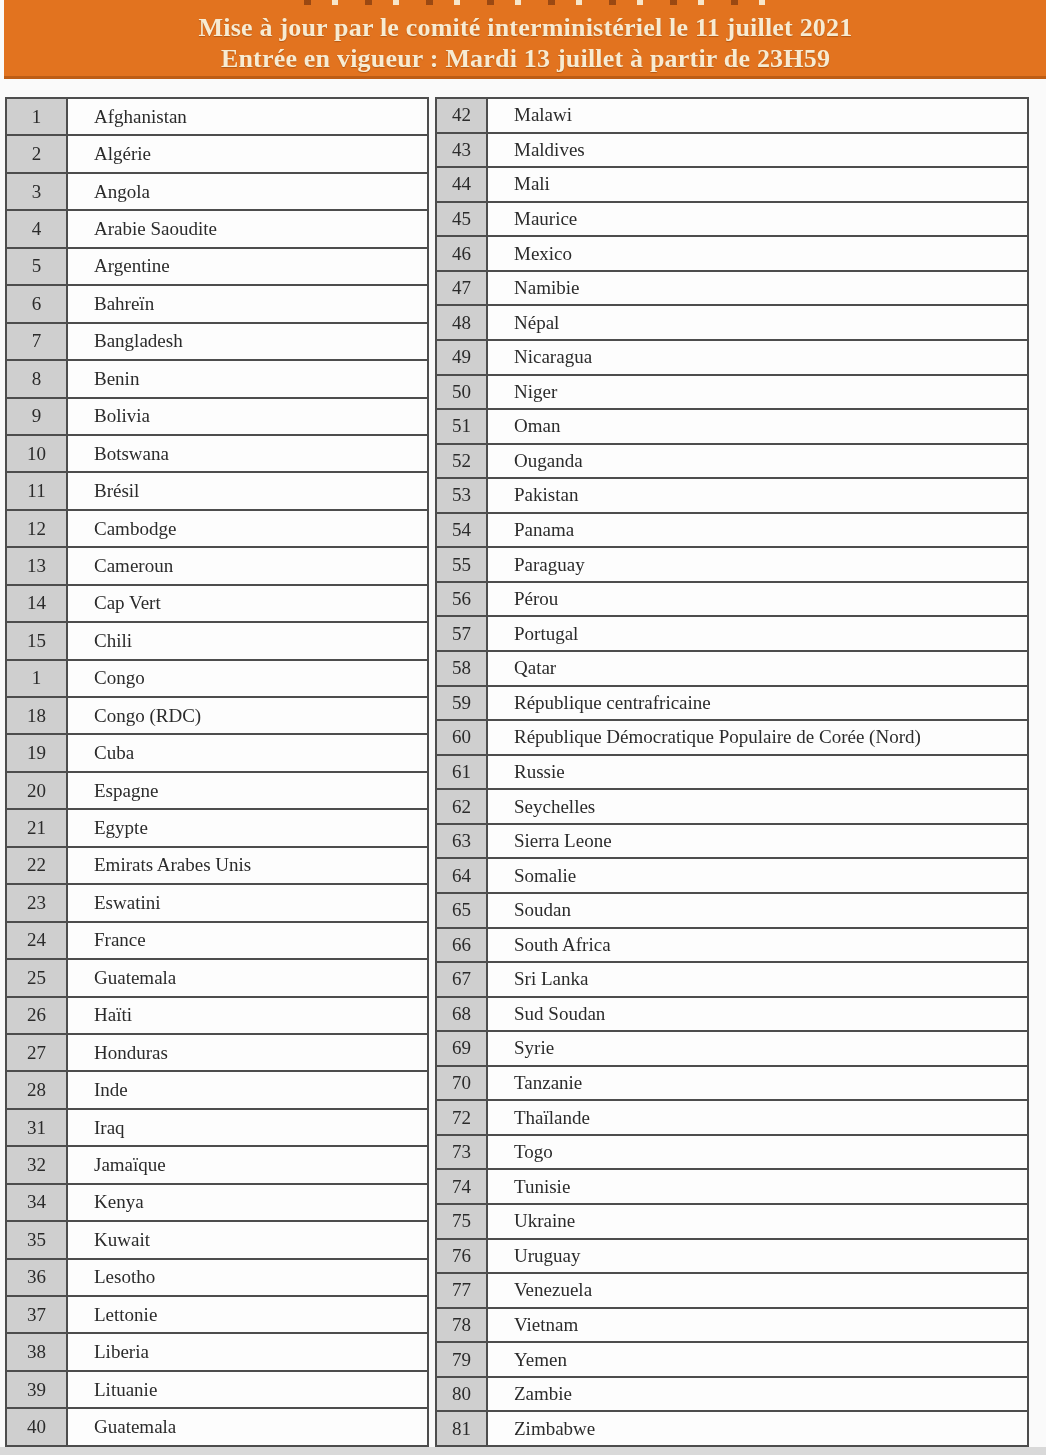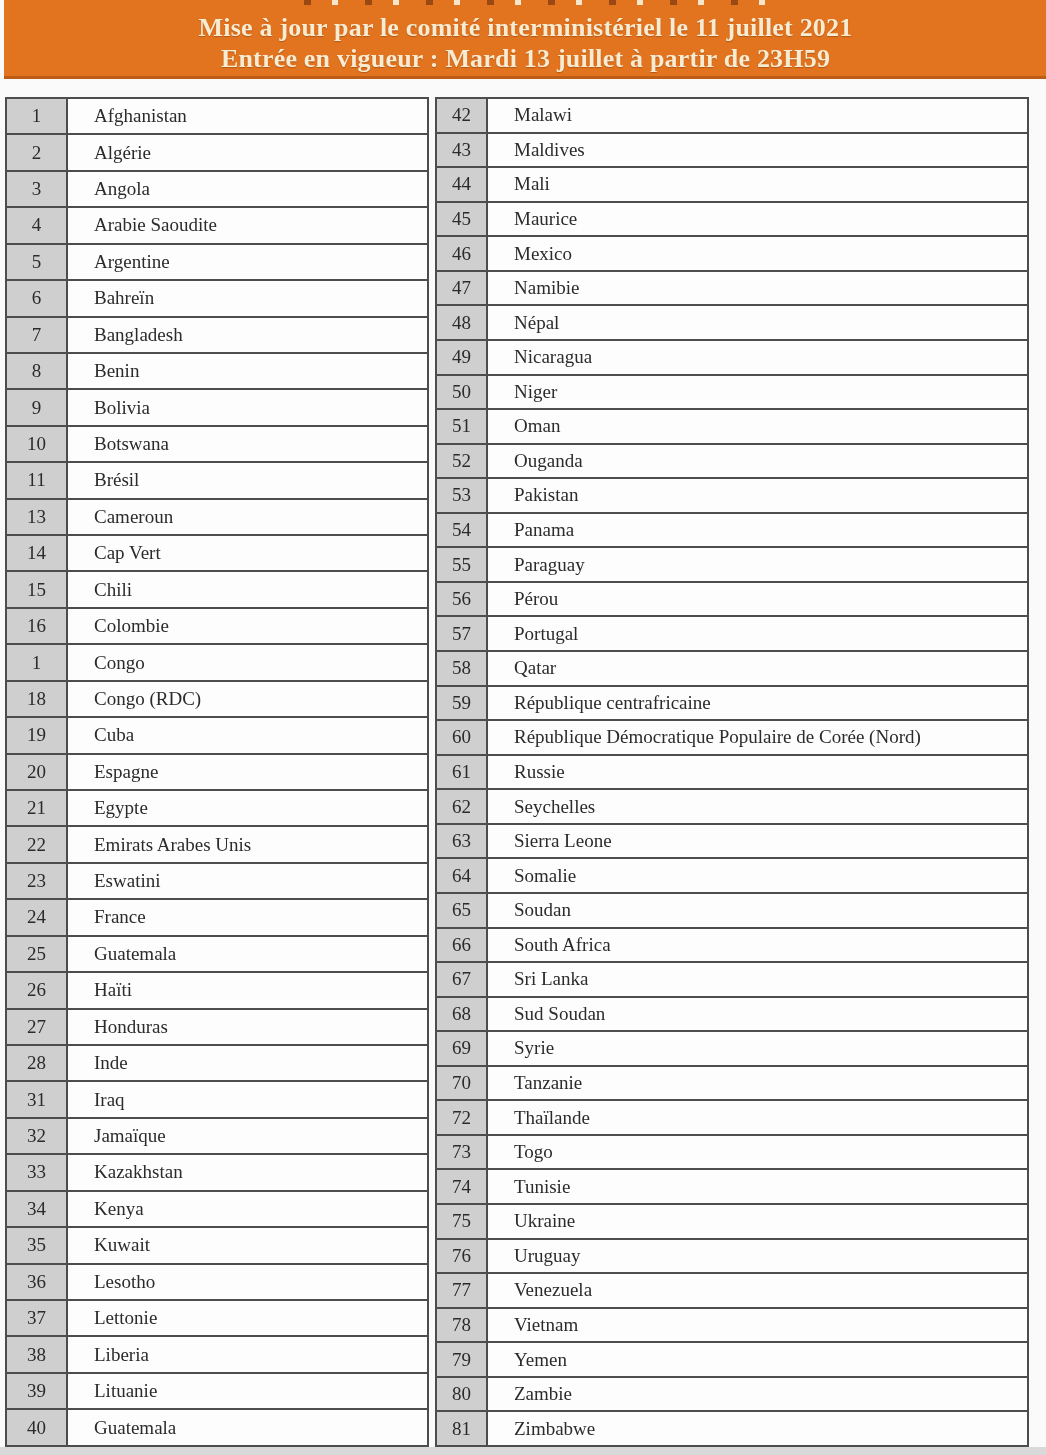--- a/index.html
+++ b/index.html
@@ -148,36 +148,36 @@
           </tr>
           <tr>
             <td class="num">10</td>
             <td class="name">Botswana</td>
           </tr>
           <tr>
             <td class="num">11</td>
             <td class="name">Brésil</td>
           </tr>
           <tr>
+            <td class="num">12</td>
+            <td class="name">Cambodge</td>
+          </tr>
+          <tr>
             <td class="num">13</td>
             <td class="name">Cameroun</td>
           </tr>
           <tr>
             <td class="num">14</td>
             <td class="name">Cap Vert</td>
           </tr>
           <tr>
             <td class="num">15</td>
             <td class="name">Chili</td>
           </tr>
           <tr>
-            <td class="num">16</td>
-            <td class="name">Colombie</td>
-          </tr>
-          <tr>
             <td class="num">1</td>
             <td class="name">Congo</td>
           </tr>
           <tr>
             <td class="num">18</td>
             <td class="name">Congo (RDC)</td>
           </tr>
           <tr>
             <td class="num">19</td>
             <td class="name">Cuba</td>
@@ -218,24 +218,20 @@
             <td class="num">28</td>
             <td class="name">Inde</td>
           </tr>
           <tr>
             <td class="num">31</td>
             <td class="name">Iraq</td>
           </tr>
           <tr>
             <td class="num">32</td>
             <td class="name">Jamaïque</td>
-          </tr>
-          <tr>
-            <td class="num">33</td>
-            <td class="name">Kazakhstan</td>
           </tr>
           <tr>
             <td class="num">34</td>
             <td class="name">Kenya</td>
           </tr>
           <tr>
             <td class="num">35</td>
             <td class="name">Kuwait</td>
           </tr>
           <tr>

